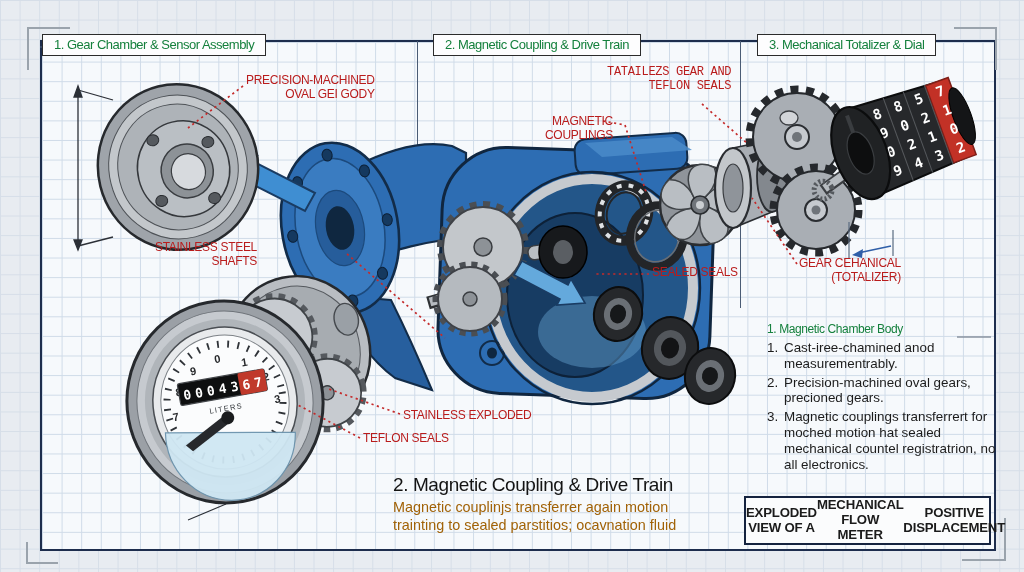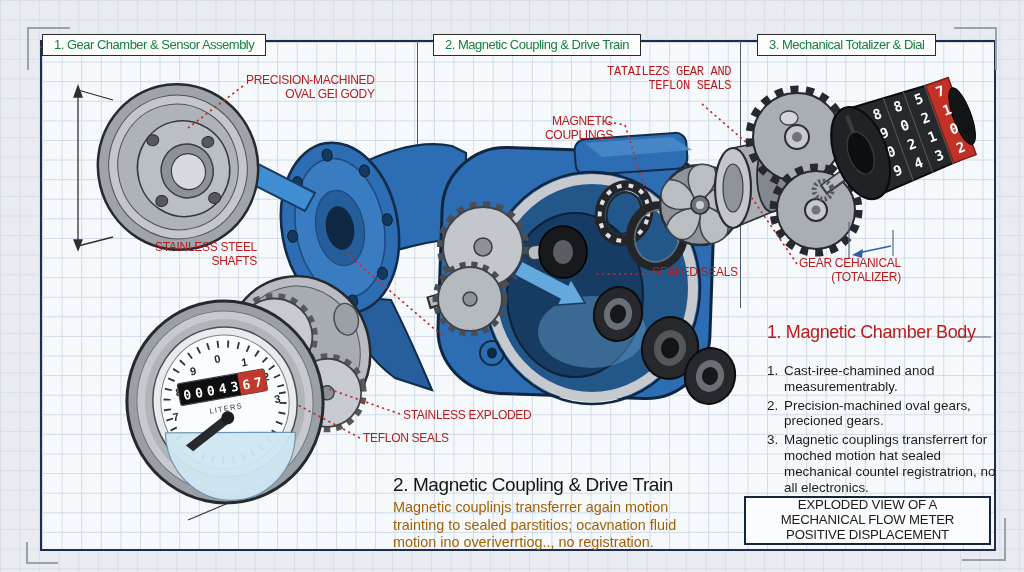--- a/index.html
+++ b/index.html
@@ -20,34 +20,34 @@
     background-size:19.6px 19.6px;
   }
   svg.overlay{position:absolute;left:0;top:0;z-index:5;}
   .abs{position:absolute;z-index:8;}
   .sec-title{
     background:#fdfdfe;border:1.6px solid #2b2b2b;padding:2px 11px 3px;
     font-size:13px;letter-spacing:-0.5px;color:#15803d;white-space:nowrap;
   }
   .lbl{font-size:12px;line-height:13.5px;letter-spacing:-0.3px;color:#b91c1c;white-space:nowrap;text-align:right;}
   .rblock{width:230px;}
-  .rblock .rb-head{font-size:18px;letter-spacing:-0.4px;margin-bottom:20px;color:#b91c1c;}
+  .rblock .rb-head{font-size:12px;letter-spacing:-0.4px;margin-bottom:4px;color:#15803d;}
   .rb-item{display:flex;font-size:13.4px;line-height:15.8px;margin-bottom:3px;color:#1c1c1c;}
   .rb-item .num{width:17px;flex:0 0 17px;}
   .bblock{width:320px;}
   .bblock .bb-head{font-size:19px;letter-spacing:-0.4px;margin-bottom:3px;color:#141414;}
   .bb-line{font-size:14.4px;line-height:17.5px;color:#a16207;}
   .keybox{
     display:flex;background:#fbfcfd;border:2.2px solid #15233f;
     width:247px;height:49px;box-sizing:border-box;z-index:9;
   }
   .key-cell{flex:0 0 57px;display:flex;align-items:center;justify-content:center;
     font-weight:bold;font-size:15px;border-right:2.2px solid #15233f;}
-  .key-title{flex:1;display:flex;flex-direction:column;align-items:center;justify-content:center;
-    font-weight:normal;font-size:13.2px;line-height:14.8px;letter-spacing:-0.2px;text-align:center;}
+  .key-title{flex:1;display:flex;flex-direction:row;align-items:center;justify-content:center;
+    font-weight:bold;font-size:13.2px;line-height:14.8px;letter-spacing:-0.2px;text-align:center;}
   .vline{position:absolute;width:1.4px;background:#4a5b74;z-index:4;}
 </style>
 </head>
 <body>
 
 <div class="panel"></div>
 
 <div class="vline" style="left:417px;top:41px;height:188px;"></div>
 <div class="vline" style="left:740px;top:41px;height:267px;"></div>
 
@@ -361,21 +361,20 @@
   <div class="rb-item">
     <span class="num">3.</span>
     <span>Magnetic couplings transferrert for moched motion hat sealed mechanical countel registratrion, no all electronics.</span>
   </div>
 </div>
 
 <div class="abs bblock" style="left:393px;top:474px;">
   <div class="bb-head">2. Magnetic Coupling &amp; Drive Train</div>
   <div class="bb-line">Magnetic couplinjs transferrer again motion</div>
   <div class="bb-line">trainting to sealed parstitios; ocavnation fluid</div>
-  <div class="bb-line">motion ino overiverrtiog.., no registration.</div>
 </div>
 
 <div class="abs keybox" style="left:744px;top:496px;">
   <div class="key-title">
     <div>EXPLODED VIEW OF A</div>
     <div>MECHANICAL FLOW METER</div>
     <div>POSITIVE DISPLACEMENT</div>
   </div>
 </div>
 

